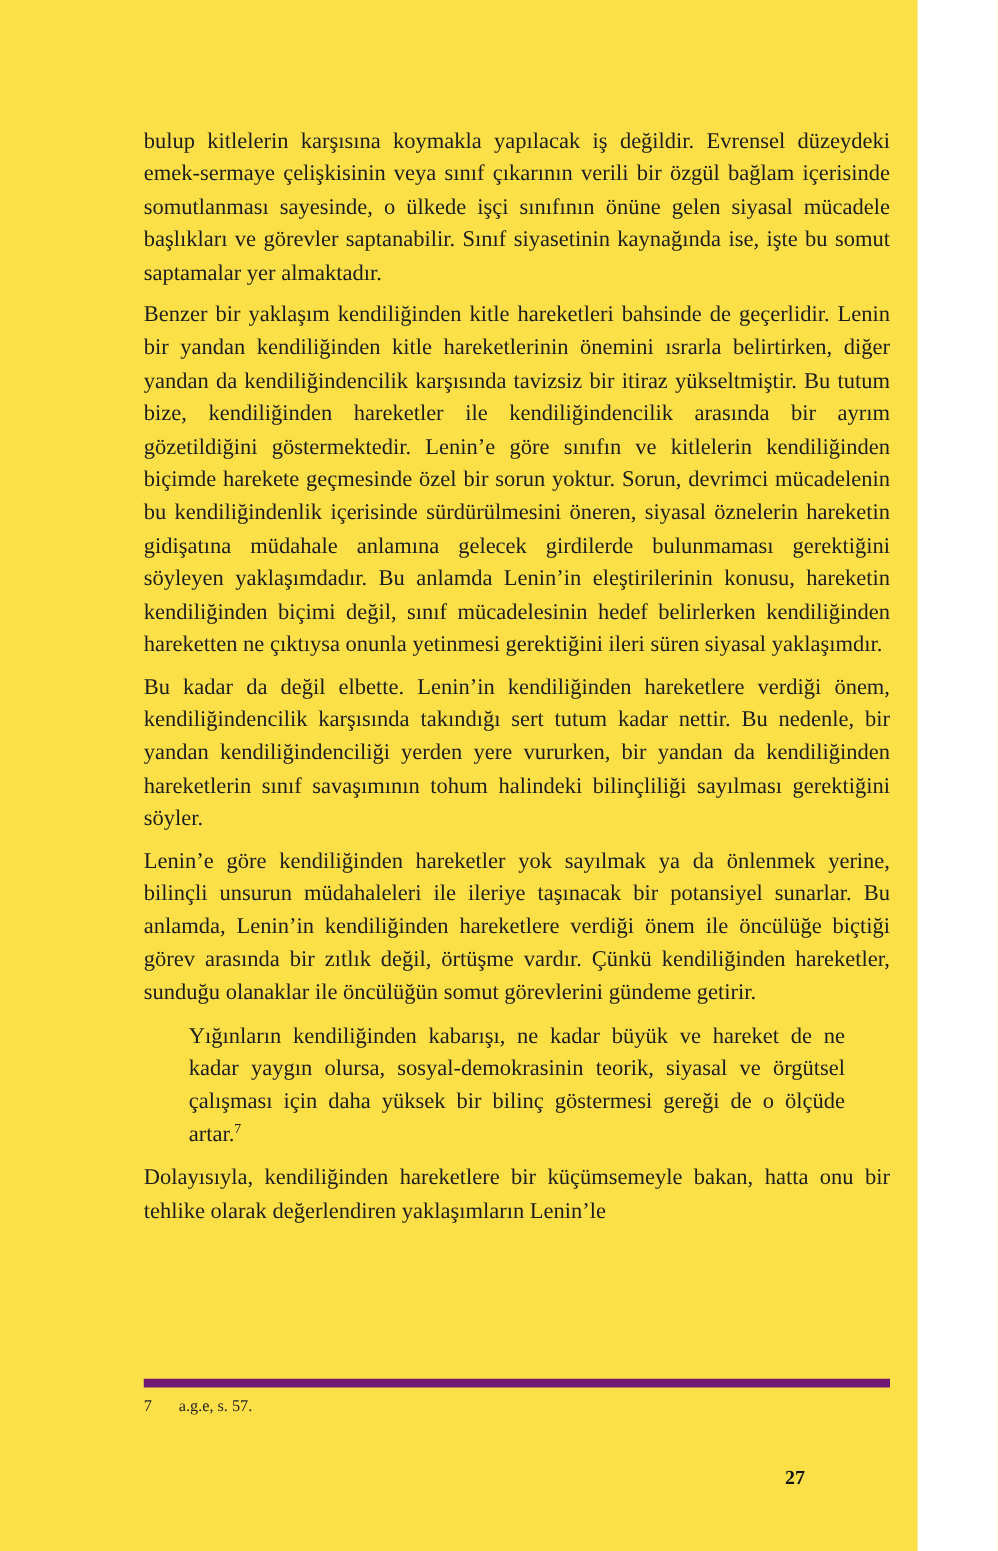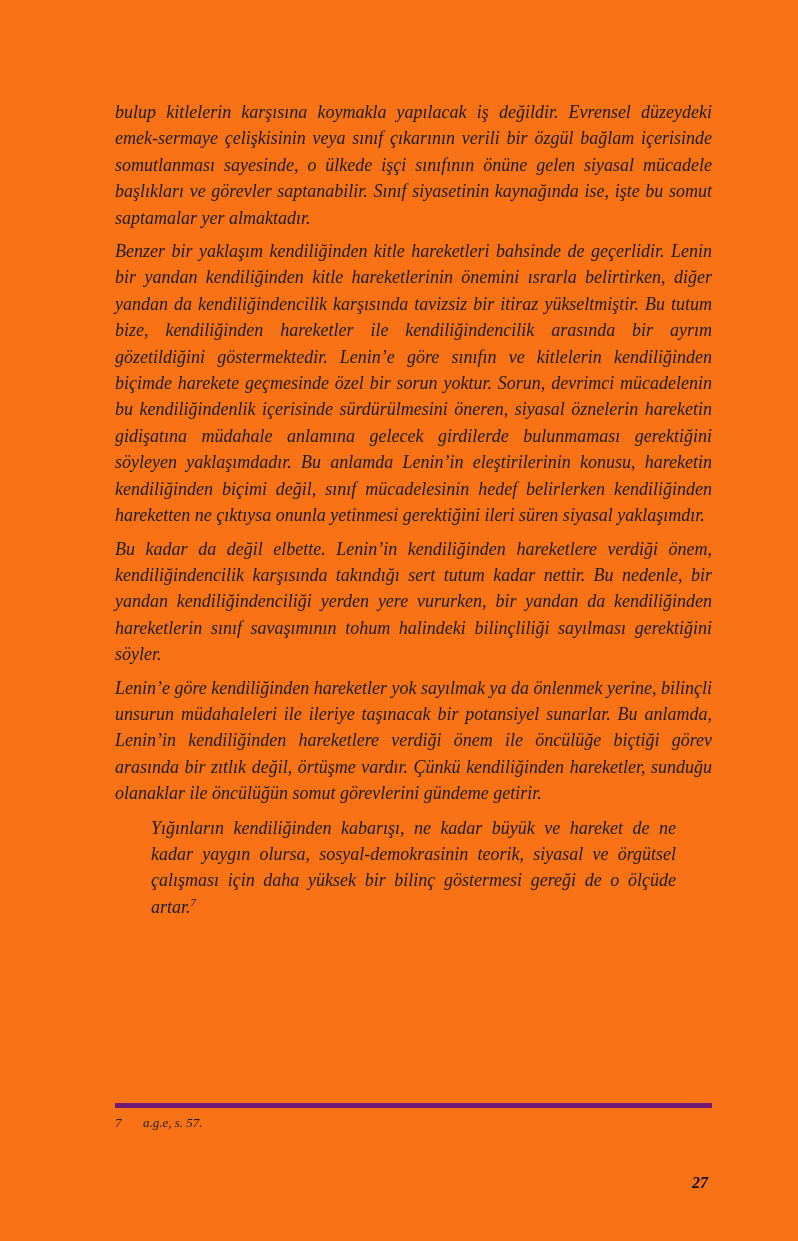--- a/index.html
+++ b/index.html
@@ -1,25 +1,24 @@
 <!DOCTYPE html>
 <html lang="tr"><head>
 <meta charset="utf-8">
 <style>
   * { margin: 0; padding: 0; box-sizing: border-box; }
   html, body { background: #ffffff; }
   .page {
     position: relative;
-    width: 798px;
+    width: 734px;
     height: 1241px;
-    background: #f97316;
+    background: #fde047;
     font-family: "Liberation Serif", "DejaVu Serif", serif;
     color: #1c1c1c;
     overflow: hidden;
-    font-style: italic;
   }
   .text-block {
     position: absolute;
     left: 115px;
     top: 99px;
     width: 597px;
   }
   .para {
     font-size: 18px;
     line-height: 26.4px;
@@ -39,21 +38,21 @@
   sup.fn-ref {
     font-size: 11px;
     line-height: 0;
     vertical-align: super;
   }
   .footnote-area {
     position: absolute;
     left: 115px;
     top: 1103px;
     width: 597px;
-    border-top: 5px solid #701a75;
+    border-top: 7px solid #701a75;
     padding-top: 7px;
     font-size: 13px;
     line-height: 16px;
     color: #222222;
   }
   .fn-marker {
     display: inline-block;
     width: 28px;
   }
   .page-number {
@@ -76,20 +75,21 @@
     <p class="para">bulup kitlelerin karşısına koymakla yapılacak iş değildir. Evrensel düzeydeki emek-sermaye çelişkisinin veya sınıf çıkarının verili bir özgül bağlam içerisinde somutlanması sayesinde, o ülkede işçi sınıfının önüne gelen siyasal mücadele başlıkları ve görevler saptanabilir. Sınıf siyasetinin kaynağında ise, işte bu somut saptamalar yer almaktadır.</p>
 
     <p class="para">Benzer bir yaklaşım kendiliğinden kitle hareketleri bahsinde de geçerlidir. Lenin bir yandan kendiliğinden kitle hareketlerinin önemini ısrarla belirtirken, diğer yandan da kendiliğindencilik karşısında tavizsiz bir itiraz yükseltmiştir. Bu tutum bize, kendiliğinden hareketler ile kendiliğindencilik arasında bir ayrım gözetildiğini göstermektedir. Lenin’e göre sınıfın ve kitlelerin kendiliğinden biçimde harekete geçmesinde özel bir sorun yoktur. Sorun, devrimci mücadelenin bu kendiliğindenlik içerisinde sürdürülmesini öneren, siyasal öznelerin hareketin gidişatına müdahale anlamına gelecek girdilerde bulunmaması gerektiğini söyleyen yaklaşımdadır. Bu anlamda Lenin’in eleştirilerinin konusu, hareketin kendiliğinden biçimi değil, sınıf mücadelesinin hedef belirlerken kendiliğinden hareketten ne çıktıysa onunla yetinmesi gerektiğini ileri süren siyasal yaklaşımdır.</p>
 
     <p class="para">Bu kadar da değil elbette. Lenin’in kendiliğinden hareketlere verdiği önem, kendiliğindencilik karşısında takındığı sert tutum kadar nettir. Bu nedenle, bir yandan kendiliğindenciliği yerden yere vururken, bir yandan da kendiliğinden hareketlerin sınıf savaşımının tohum halindeki bilinçliliği sayılması gerektiğini söyler.</p>
 
     <p class="para">Lenin’e göre kendiliğinden hareketler yok sayılmak ya da önlenmek yerine, bilinçli unsurun müdahaleleri ile ileriye taşınacak bir potansiyel sunarlar. Bu anlamda, Lenin’in kendiliğinden hareketlere verdiği önem ile öncülüğe biçtiği görev arasında bir zıtlık değil, örtüşme vardır. Çünkü kendiliğinden hareketler, sunduğu olanaklar ile öncülüğün somut görevlerini gündeme getirir.</p>
 
     <div class="quote"><span>Yığınların kendiliğinden kabarışı, ne kadar büyük ve hareket de ne kadar yaygın olursa, sosyal-demokrasinin teorik, siyasal ve örgütsel çalışması için daha yüksek bir bilinç göstermesi gereği de o ölçüde artar.</span><sup class="fn-ref">7</sup></div>
 
+    <p class="para">Dolayısıyla, kendiliğinden hareketlere bir küçümsemeyle bakan, hatta onu bir tehlike olarak değerlendiren yaklaşımların Lenin’le</p>
 
   </div>
 
   <div class="footnote-area">
     <span class="fn-marker">7</span><span>a.g.e, s. 57.</span>
   </div>
 
   <div class="page-number">27</div>
 
 </div>

